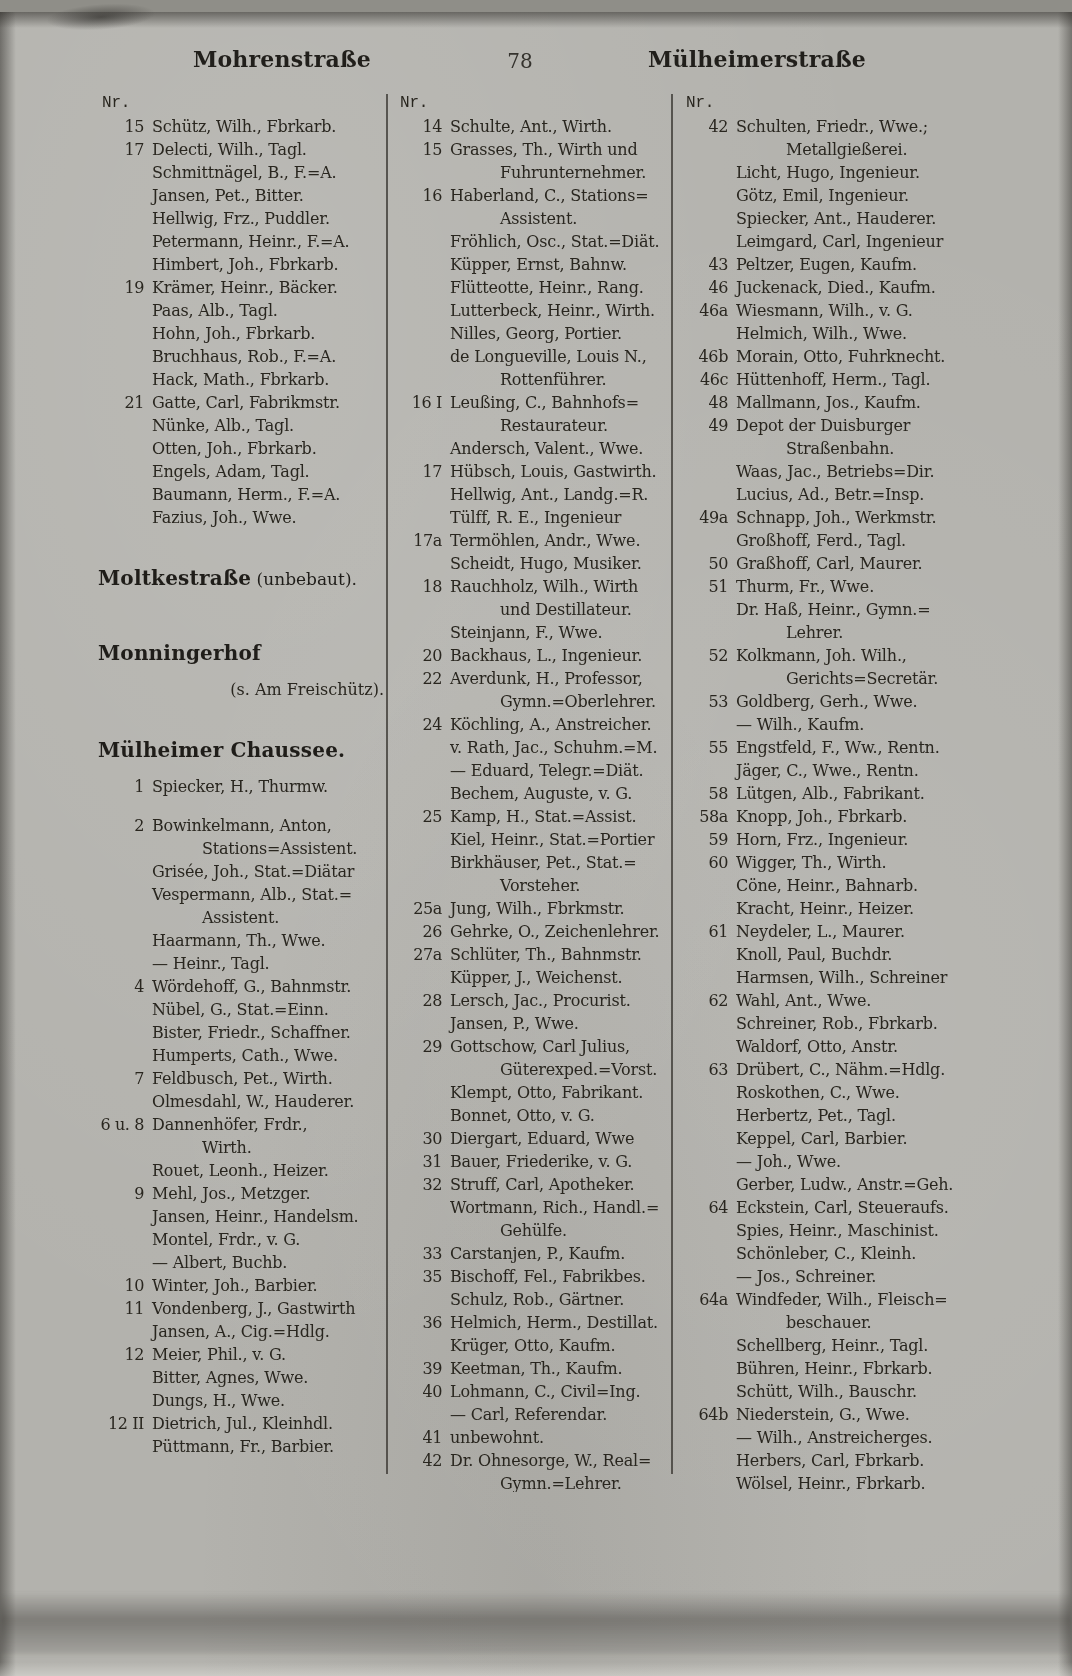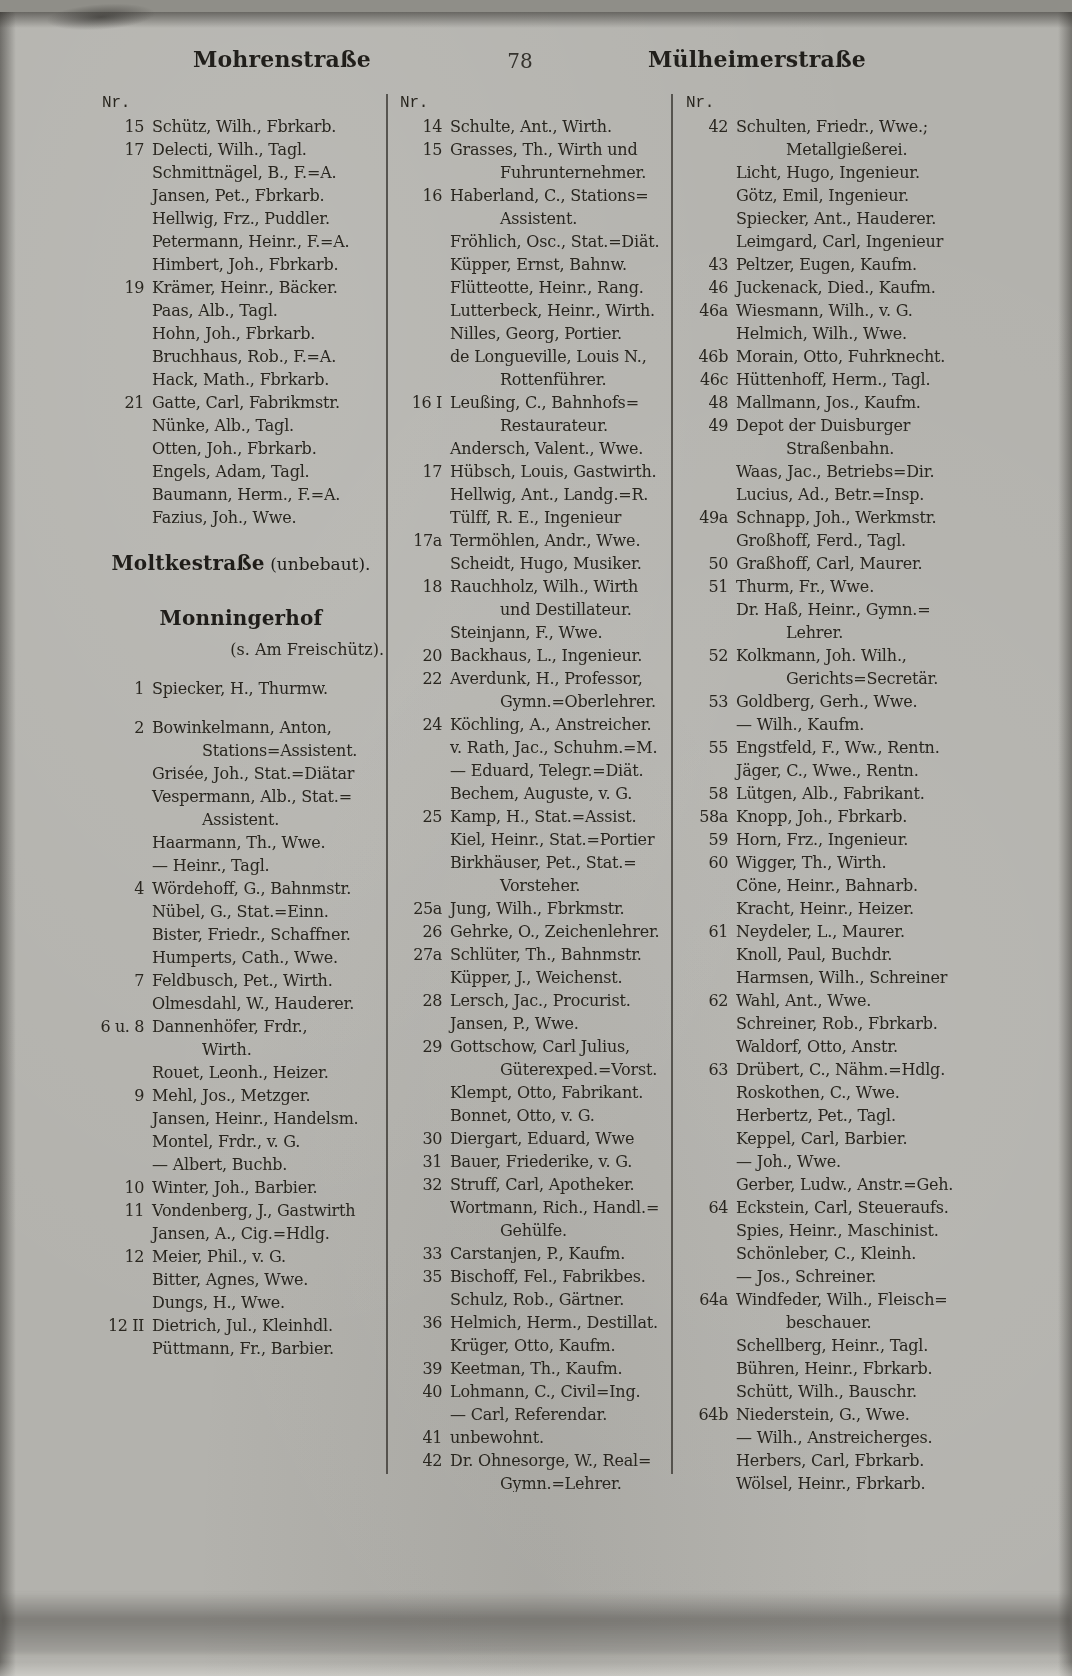--- a/index.html
+++ b/index.html
@@ -59,21 +59,21 @@
     font-size:16px;letter-spacing:-0.2px;white-space:nowrap;overflow:hidden;
     padding-left:54px;color:#29261f;
   }
   .line .num{
     position:absolute;left:0;top:0;width:46px;text-align:right;
     letter-spacing:-0.4px;
   }
   .line.label{padding-left:4px;font-family:Liberation Mono, monospace;}
   .line.wrap{padding-left:104px;}
   .heading{
-    text-align:center;font-size:20px;line-height:26px;margin:5px 0 7px;
+    text-align:left;font-size:20px;line-height:36px;margin:15px 0 7px;
     white-space:nowrap;overflow:hidden;color:#1f1d19;
   }
   .heading .hb{font-weight:bold;letter-spacing:0.2px;}
   .heading .hr{font-weight:normal;font-size:17px;}
   .subline{text-align:right;font-size:16px;line-height:23px;color:#29261f;}
   .gap{height:16px;}
 </style>
 </head>
 <body>
 
@@ -89,41 +89,42 @@
   <div class="header-title ht-right">Mülheimerstraße</div>
 
   <div class="divider div-1"></div>
   <div class="divider div-2"></div>
 
   <div class="col col-0">
       <div class="line label">Nr.</div>
       <div class="line entry"><span class="num">15</span><span class="txt">Schütz, Wilh., Fbrkarb.</span></div>
       <div class="line entry"><span class="num">17</span><span class="txt">Delecti, Wilh., Tagl.</span></div>
       <div class="line cont"><span class="txt">Schmittnägel, B., F.=A.</span></div>
-      <div class="line cont"><span class="txt">Jansen, Pet., Fbrkarb.</span></div>
+      <div class="line cont"><span class="txt">Jansen, Pet., Bitter.</span></div>
       <div class="line cont"><span class="txt">Hellwig, Frz., Puddler.</span></div>
       <div class="line cont"><span class="txt">Petermann, Heinr., F.=A.</span></div>
       <div class="line cont"><span class="txt">Himbert, Joh., Fbrkarb.</span></div>
       <div class="line entry"><span class="num">19</span><span class="txt">Krämer, Heinr., Bäcker.</span></div>
       <div class="line cont"><span class="txt">Paas, Alb., Tagl.</span></div>
       <div class="line cont"><span class="txt">Hohn, Joh., Fbrkarb.</span></div>
       <div class="line cont"><span class="txt">Bruchhaus, Rob., F.=A.</span></div>
       <div class="line cont"><span class="txt">Hack, Math., Fbrkarb.</span></div>
       <div class="line entry"><span class="num">21</span><span class="txt">Gatte, Carl, Fabrikmstr.</span></div>
       <div class="line cont"><span class="txt">Nünke, Alb., Tagl.</span></div>
       <div class="line cont"><span class="txt">Otten, Joh., Fbrkarb.</span></div>
       <div class="line cont"><span class="txt">Engels, Adam, Tagl.</span></div>
       <div class="line cont"><span class="txt">Baumann, Herm., F.=A.</span></div>
       <div class="line cont"><span class="txt">Fazius, Joh., Wwe.</span></div>
       <div class="gap"></div>
       <div class="heading"><span class="hb">Moltkestraße</span><span class="hr"> (unbebaut).</span></div>
       <div class="gap"></div>
       <div class="heading"><span class="hb">Monningerhof</span></div>
       <div class="subline">(s. Am Freischütz).</div>
       <div class="gap"></div>
+      <div class="heading"><span class="hb">Mülheimer Chaussee.</span></div>
       <div class="line entry"><span class="num">1</span><span class="txt">Spiecker, H., Thurmw.</span></div>
       <div class="gap"></div>
       <div class="line entry"><span class="num">2</span><span class="txt">Bowinkelmann, Anton,</span></div>
       <div class="line wrap"><span class="txt">Stations=Assistent.</span></div>
       <div class="line cont"><span class="txt">Grisée, Joh., Stat.=Diätar</span></div>
       <div class="line cont"><span class="txt">Vespermann, Alb., Stat.=</span></div>
       <div class="line wrap"><span class="txt">Assistent.</span></div>
       <div class="line cont"><span class="txt">Haarmann, Th., Wwe.</span></div>
       <div class="line cont"><span class="txt">— Heinr., Tagl.</span></div>
       <div class="line entry"><span class="num">4</span><span class="txt">Wördehoff, G., Bahnmstr.</span></div>

